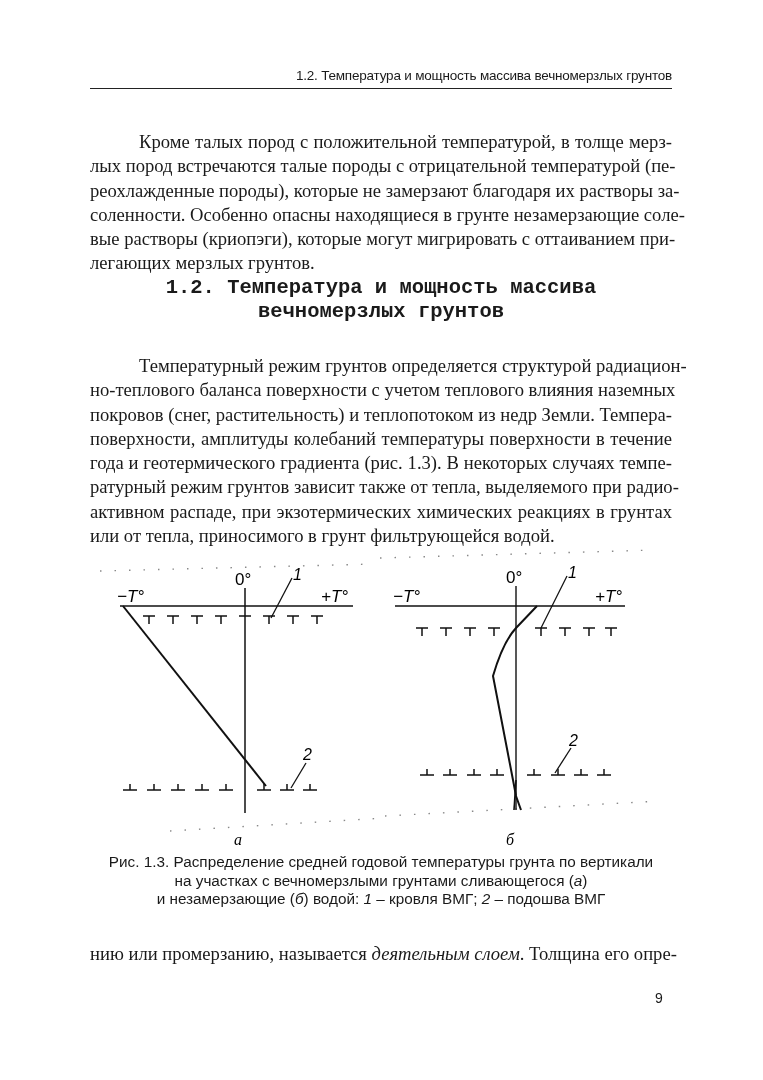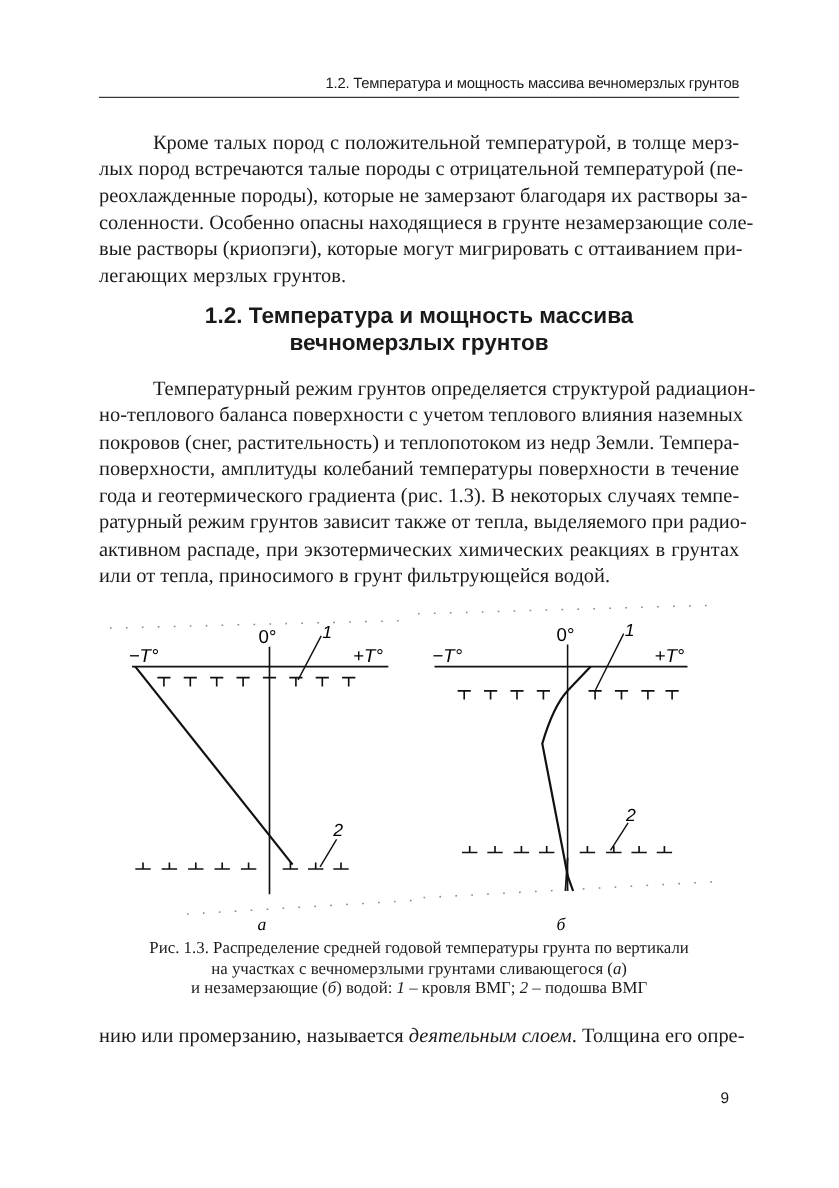--- a/index.html
+++ b/index.html
@@ -6,33 +6,33 @@
   body { width: 763px; height: 1080px; position: relative; overflow: hidden; color: #1a1a1a; }
   .page { position: absolute; left: 0; top: 0; width: 763px; height: 1080px; }
   .running-head {
     position: absolute; left: 90px; top: 68px; width: 582px;
     text-align: right; font-family: "Liberation Sans", sans-serif; font-size: 13.5px;
     letter-spacing: -0.2px; padding-bottom: 5px; border-bottom: 1.3px solid #222;
   }
   .body-text {
     position: absolute; left: 90px; width: 582px;
     font-family: "Liberation Serif", serif; font-size: 18.6px; line-height: 24.3px;
-    text-align: justify; text-align-last: left;
+    text-align: justify; text-align-last: left; margin-top: 12px;
   }
   .body-text .line { display: block; text-align: justify; text-align-last: justify; white-space: nowrap; }
   .body-text .line.last { text-align-last: left; }
   .indent { text-indent: 49px; }
   .heading {
     position: absolute; left: 90px; top: 276px; width: 582px; text-align: center;
-    font-family: Liberation Sans, sans-serif; font-weight: bold; font-size: 20.5px; line-height: 24px;
+    font-family: Liberation Mono, monospace; font-weight: bold; font-size: 20.5px; line-height: 24px;
   }
   .figure { position: absolute; left: 95px; top: 548px; width: 570px; height: 300px; }
   .caption {
     position: absolute; left: 90px; top: 853px; width: 582px; text-align: center;
-    font-family: Liberation Serif, serif; font-size: 15.3px; line-height: 18.5px;
+    font-family: Liberation Sans, sans-serif; font-size: 15.3px; line-height: 18.5px;
   }
   .caption i { font-style: italic; }
   .page-number {
     position: absolute; left: 655px; top: 990px; font-family: "Liberation Sans", sans-serif; font-size: 14px;
   }
   .sub-label { font-family: "Liberation Serif", serif; font-style: italic; font-size: 16px; }
   .fig-text { font-family: "Liberation Sans", sans-serif; font-size: 17px; }
   .fig-num { font-family: "Liberation Sans", sans-serif; font-style: italic; font-size: 16px; }
 </style>
 </head>

